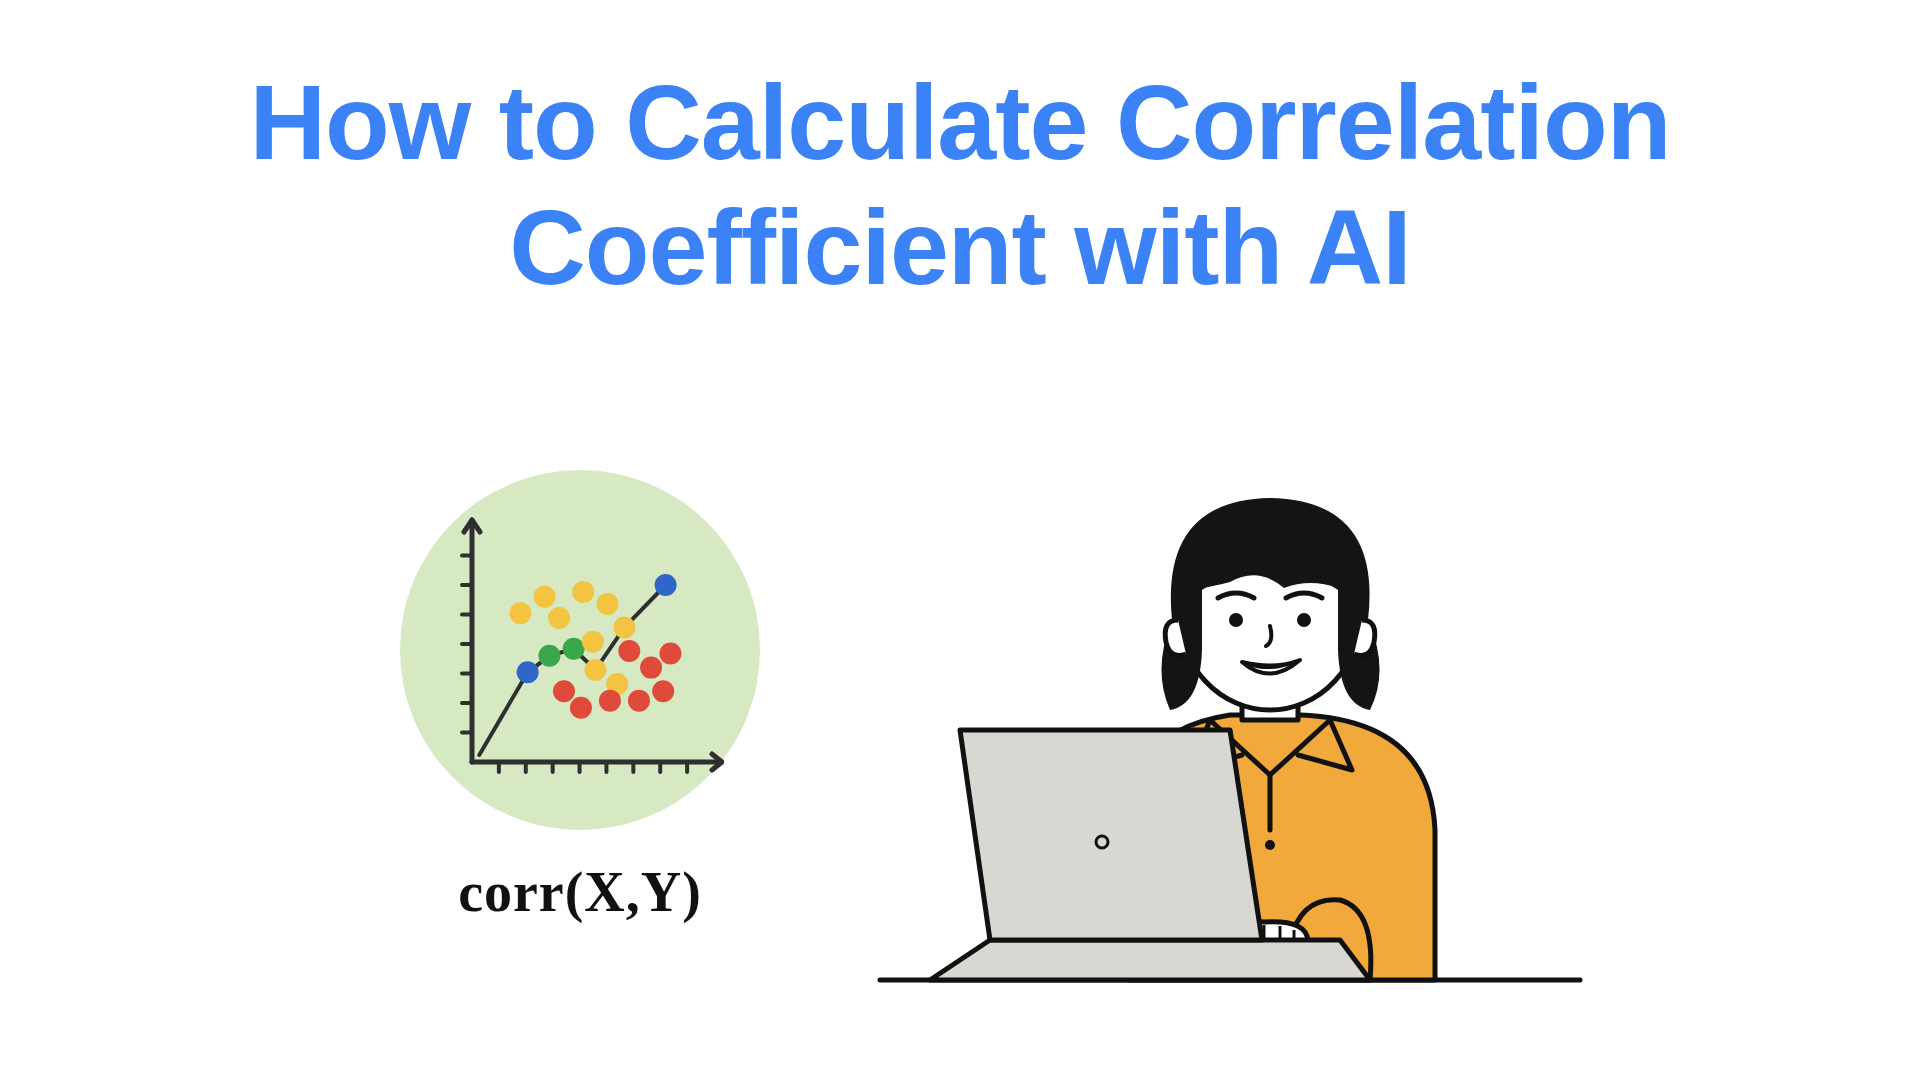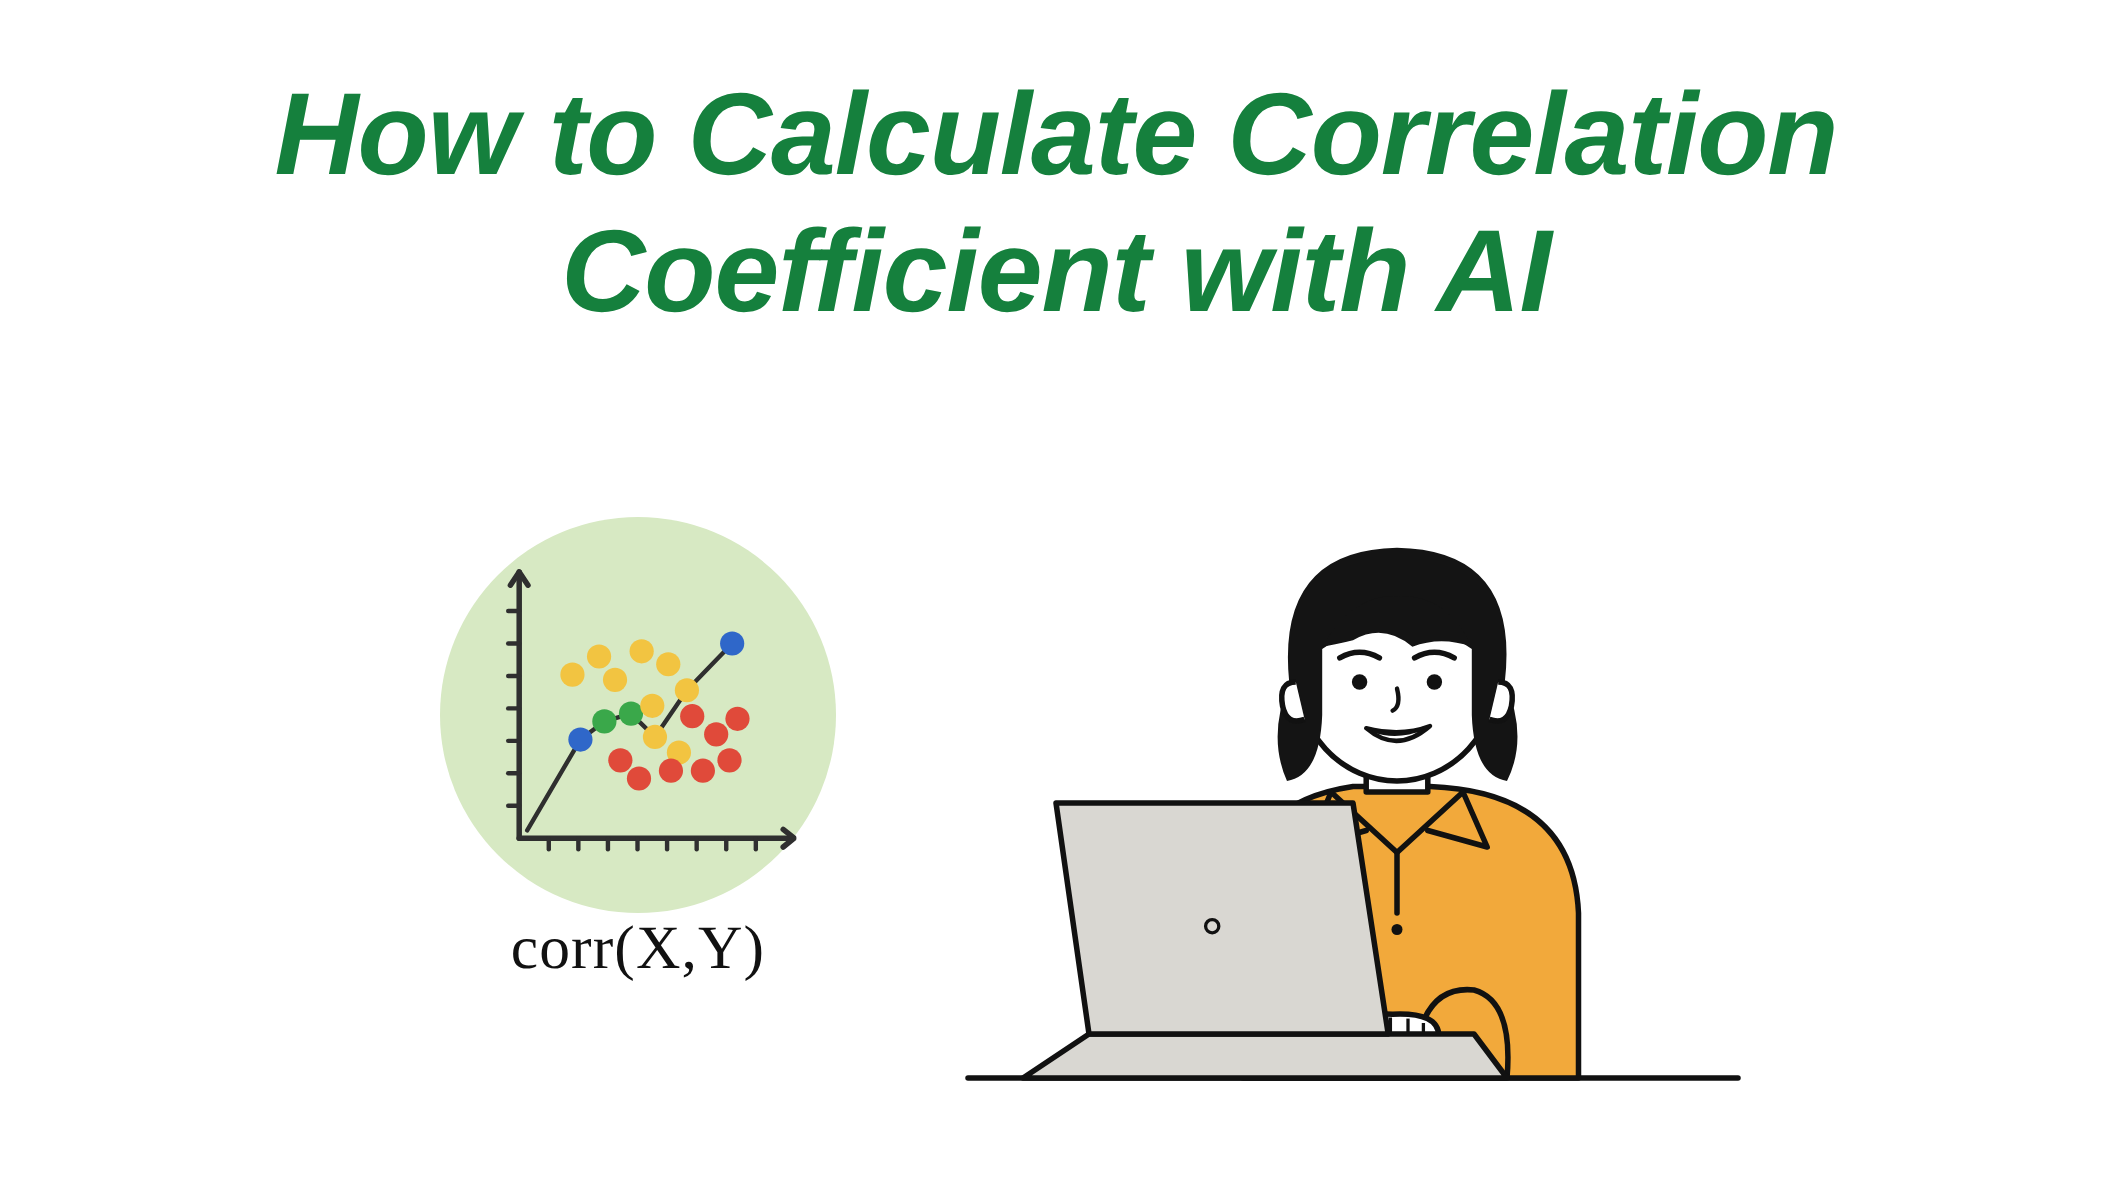--- a/index.html
+++ b/index.html
@@ -11,23 +11,22 @@
     }
     .title {
       position: absolute;
       top: 60px;
       left: 0;
       width: 100%;
       text-align: center;
       font-size: 106px;
       font-weight: 800;
       line-height: 1.18;
-      color: #15803d;
+      color: #3b82f6;
       letter-spacing: -1px;
-      font-style: italic;
     }
     .lower {
       position: absolute;
       top: 480px;
       left: 0;
       width: 100%;
       height: 600px;
     }
     .chart-wrap {
       position: absolute;
@@ -43,23 +42,24 @@
       background: #d7e9c3;
       position: relative;
       margin: 0 auto;
     }
     .chart-svg {
       position: absolute;
       left: 44px;
       top: 40px;
     }
     .formula {
+      margin-top: 30px;
       font-family: "Comic Sans MS", "Segoe Script", cursive;
       font-size: 56px;
-      font-weight: 400;
+      font-weight: 700;
       color: #111;
       letter-spacing: 1px;
     }
     .person-wrap {
       position: absolute;
       left: 870px;
       top: -10px;
       width: 720px;
       height: 560px;
     }

